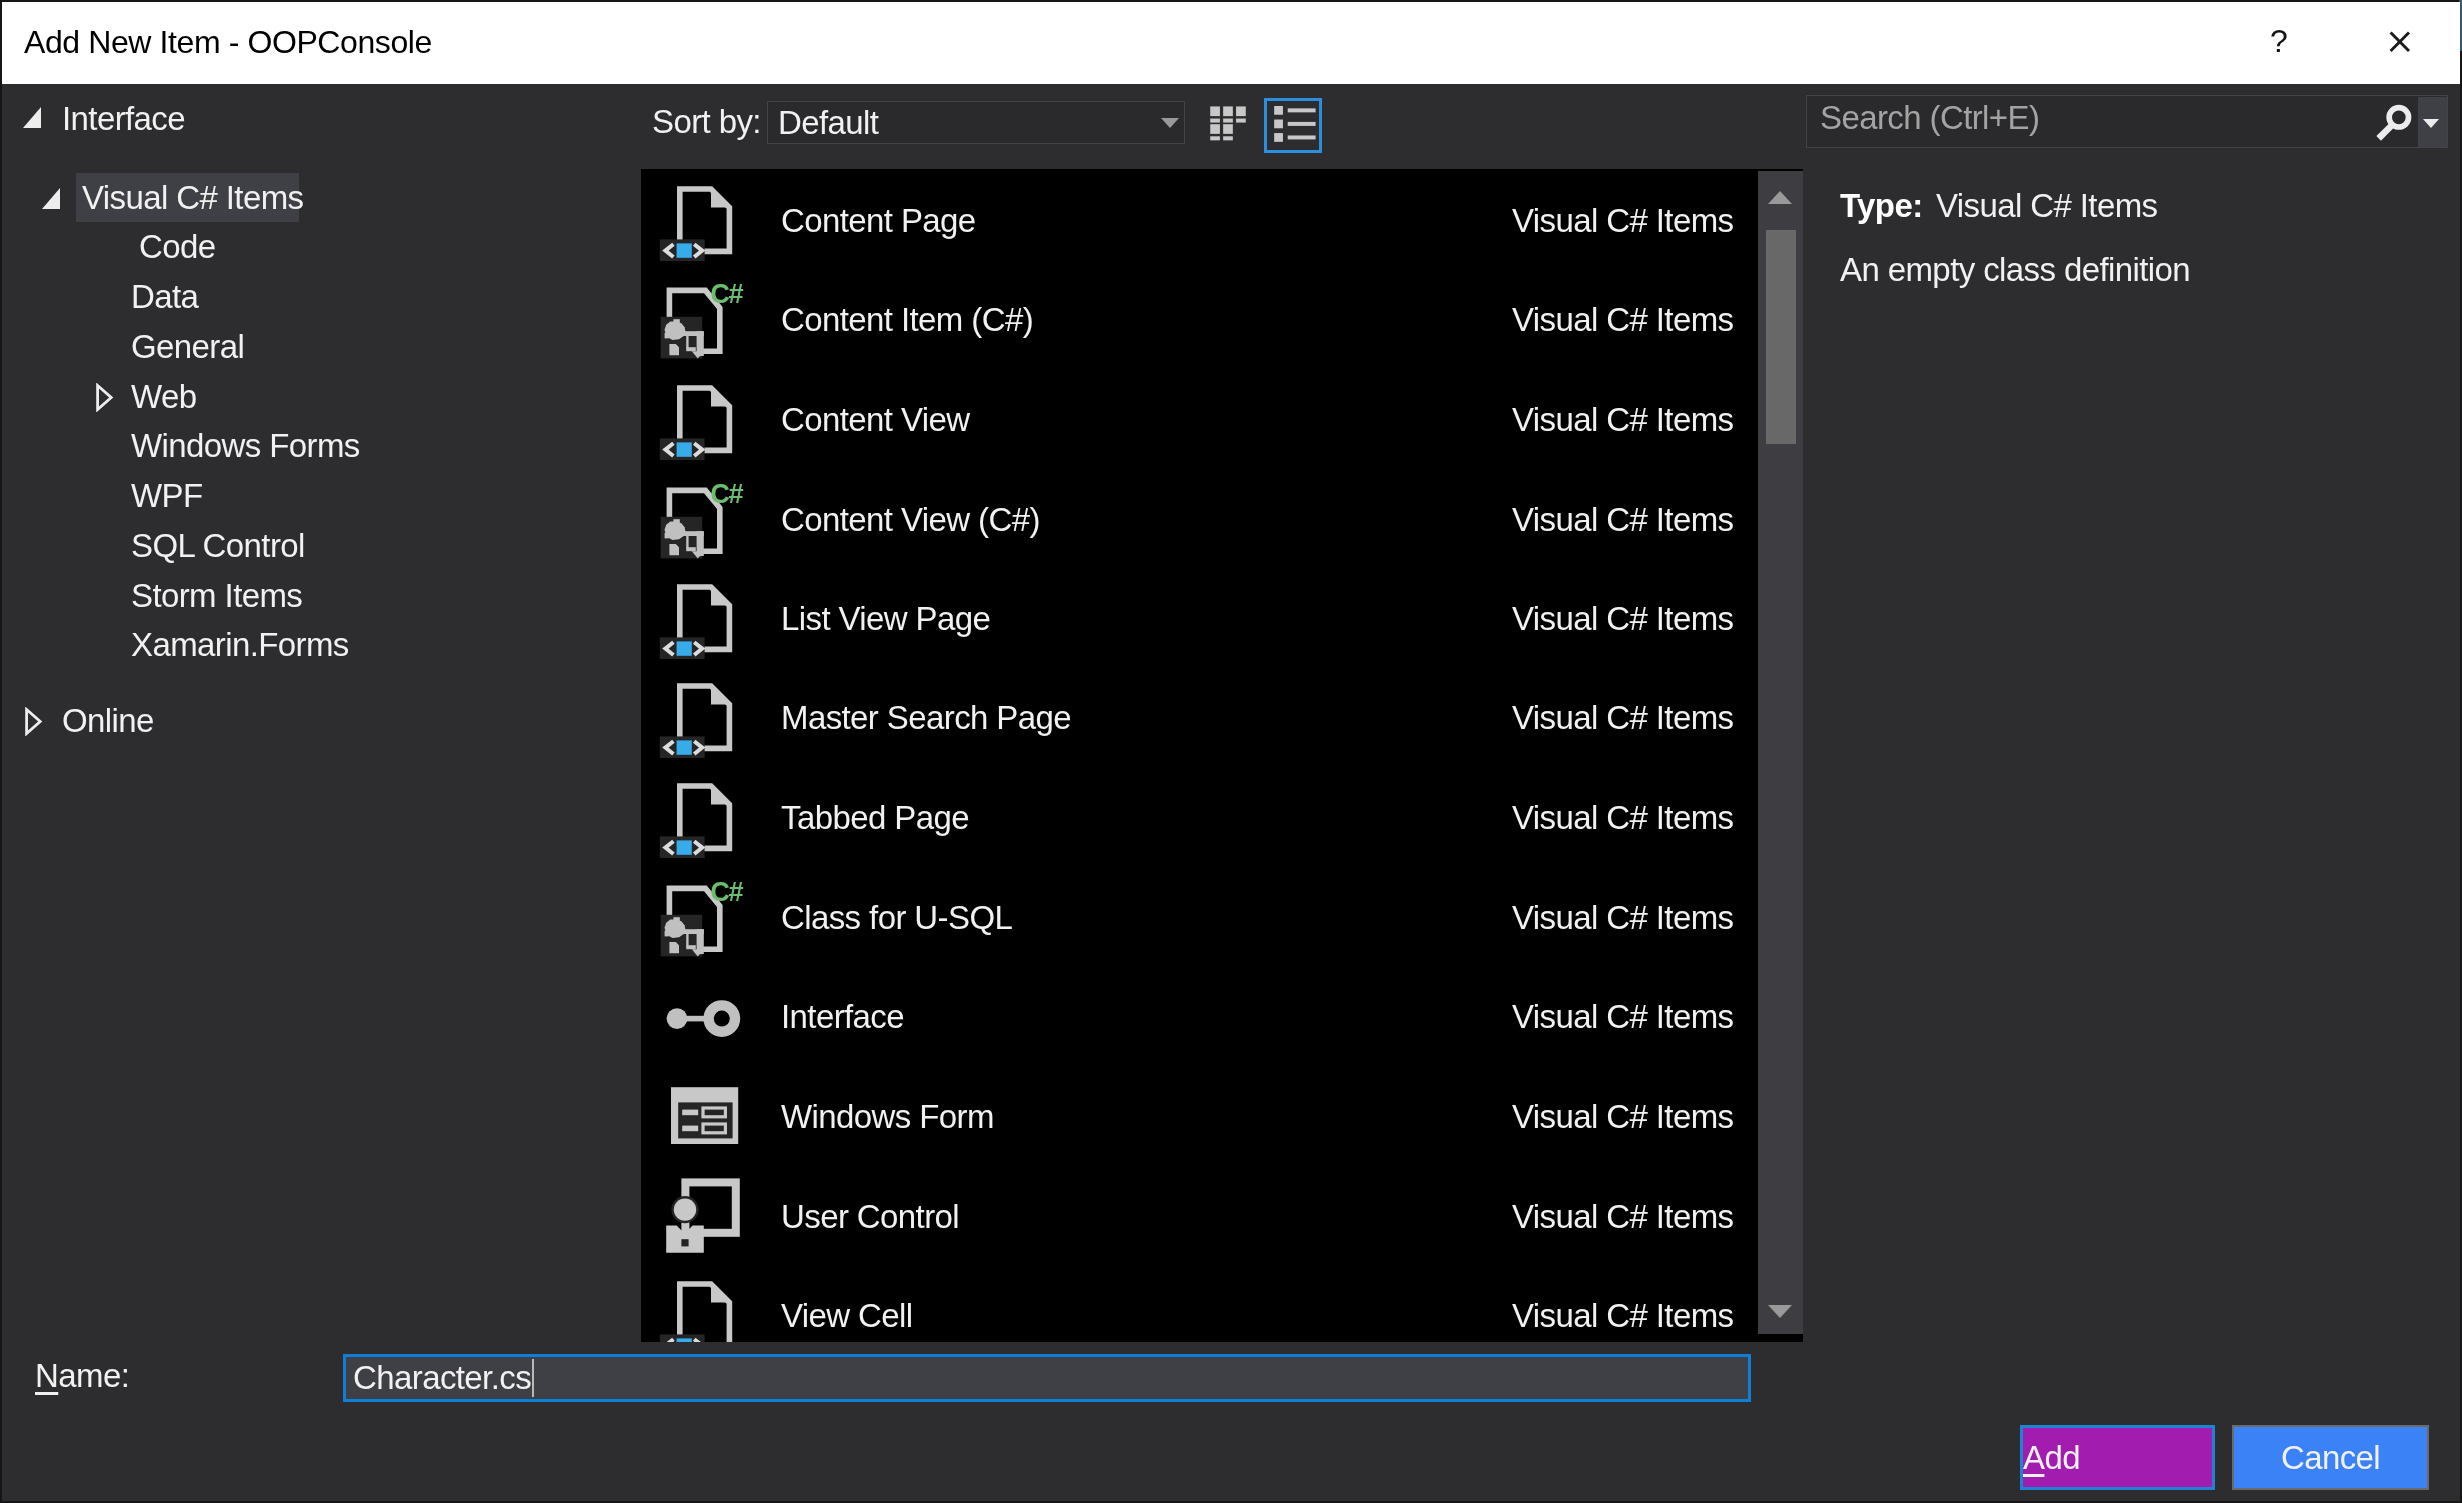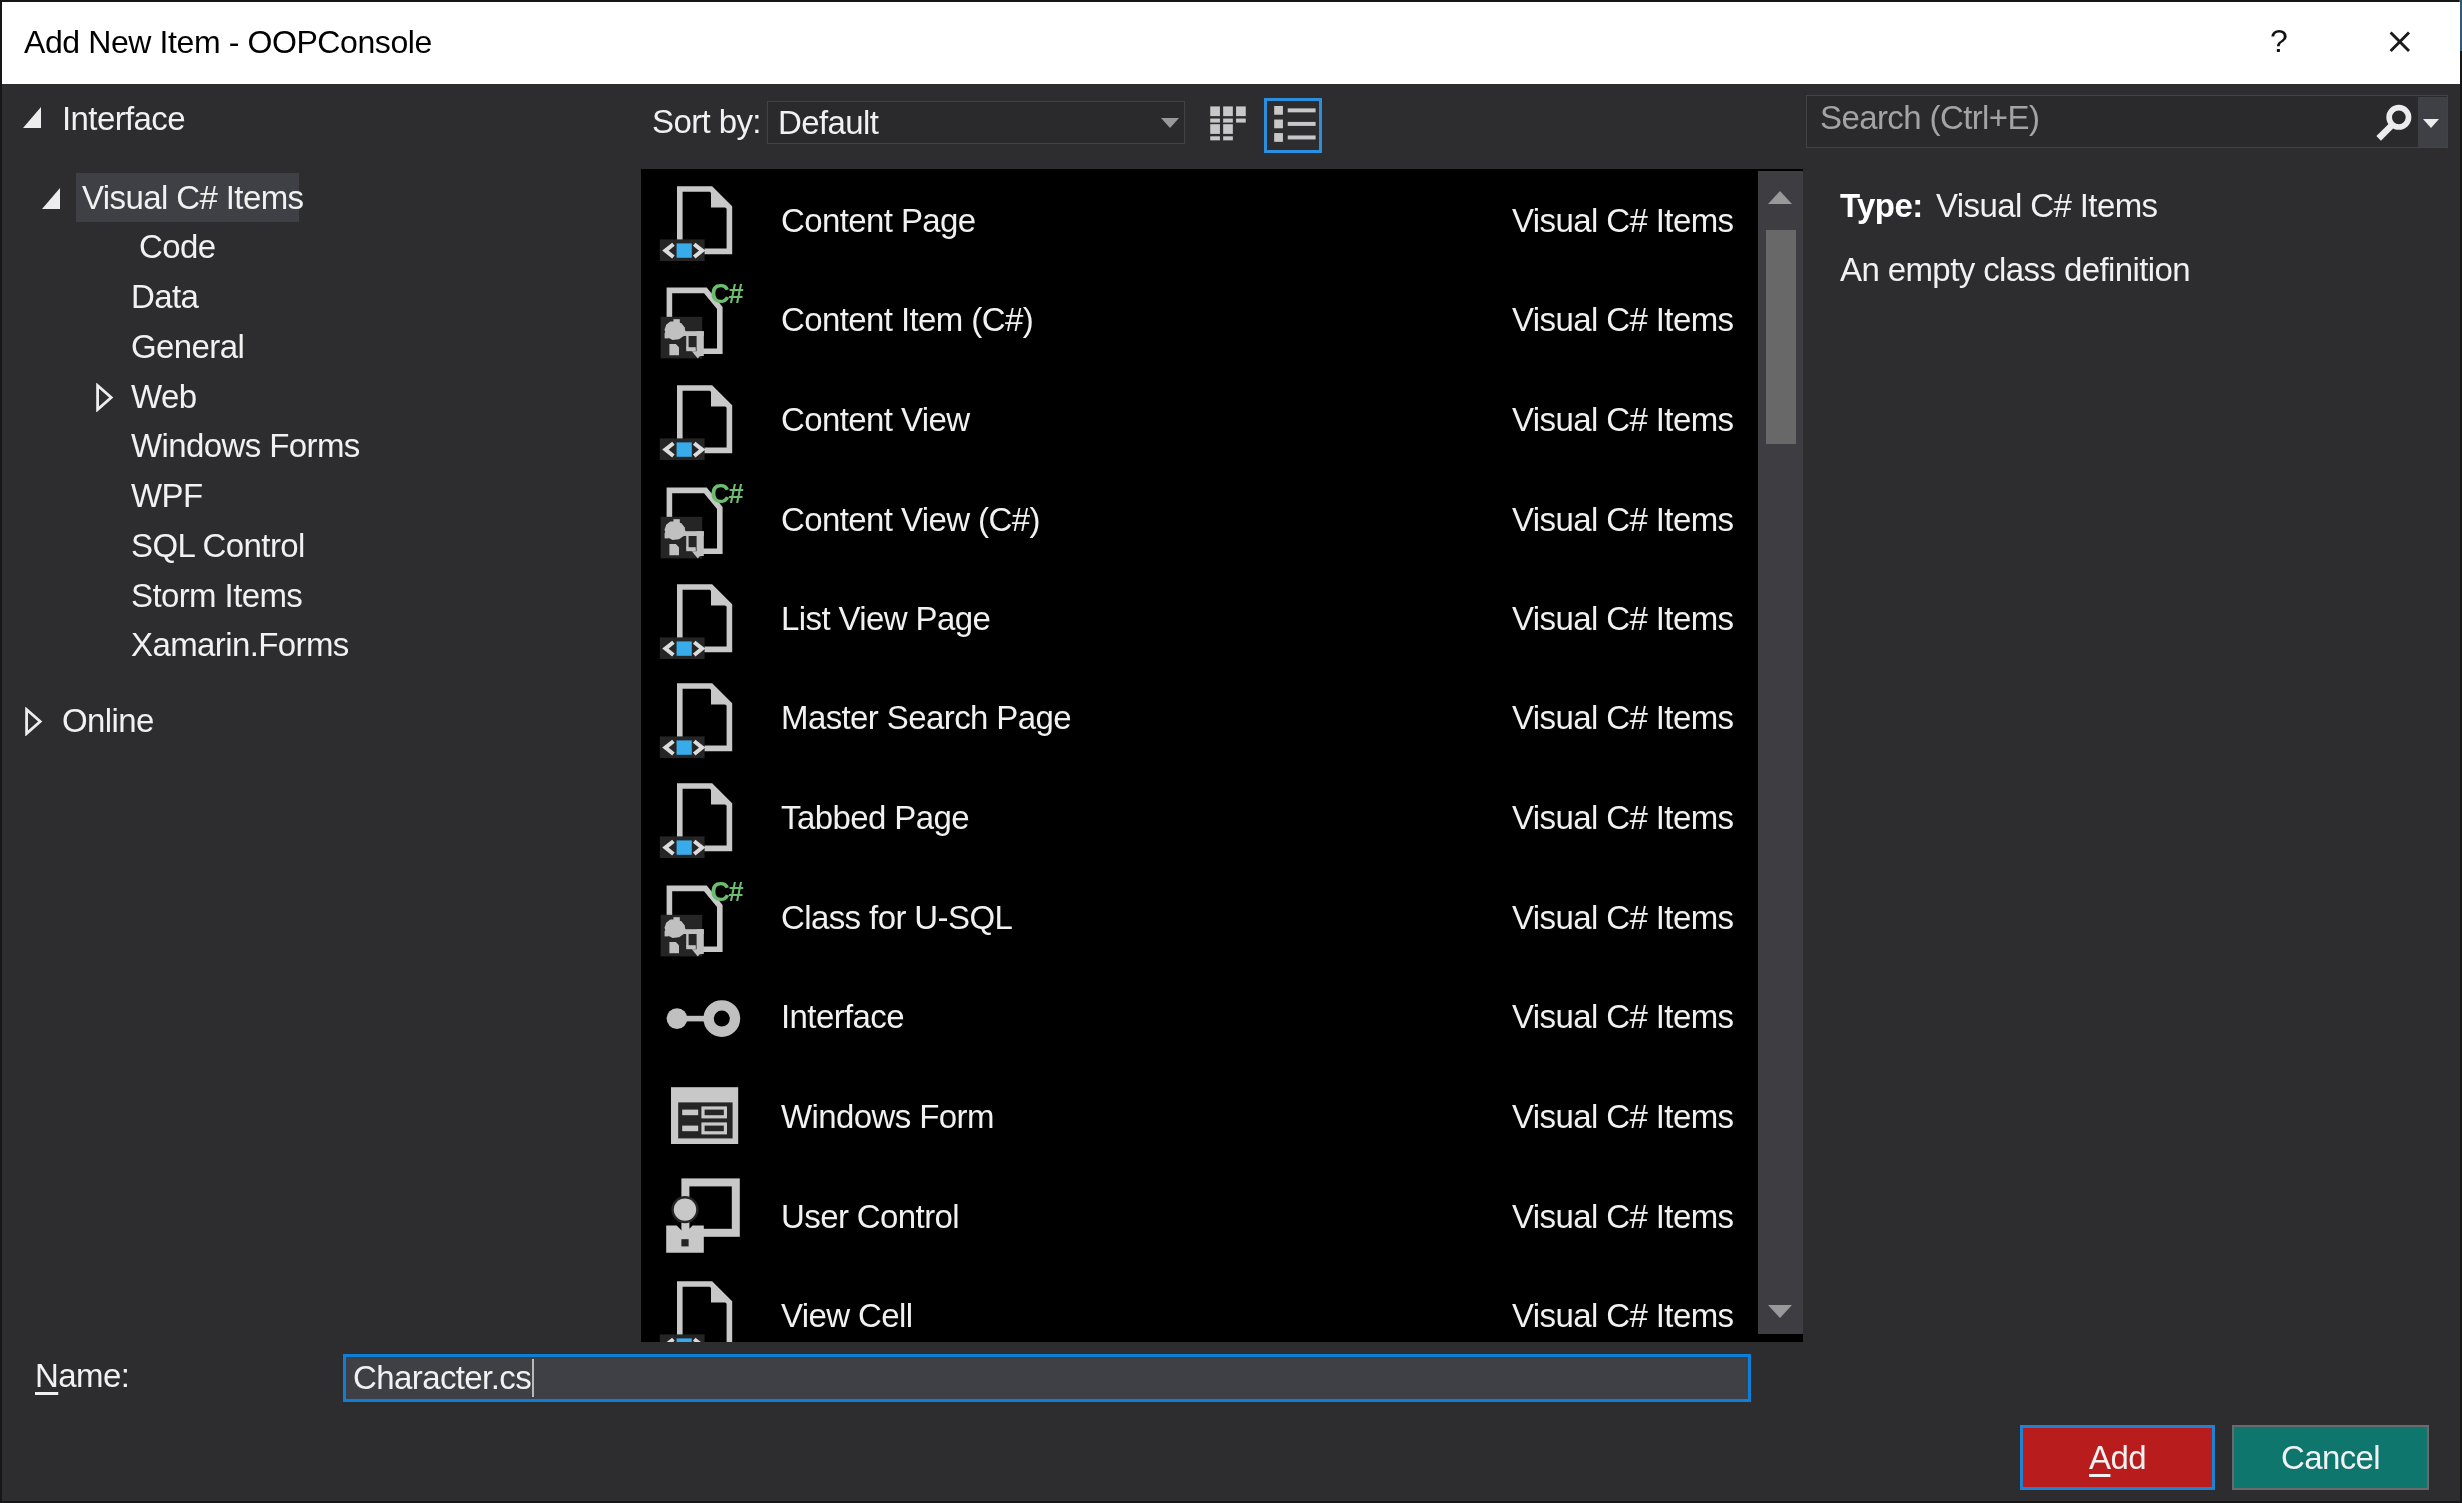--- a/index.html
+++ b/index.html
@@ -226,16 +226,16 @@
 <path d="M23,29 L7,45" stroke="#ececec" stroke-width="8"></path>
 </svg>
 <div class="abs" style="left:2423px;top:119px;width:0;height:0;border-left:8px solid transparent;border-right:8px solid transparent;border-top:9.6px solid #ececec"></div>
 <div class="abs ctr" style="left:1840px;top:182px;height:48px;font-weight:bold;color:#ffffff">Type:</div>
 <div class="abs ctr" style="left:1936px;top:182px;height:48px">Visual C# Items</div>
 <div class="abs ctr" style="left:1840px;top:246px;height:48px">An empty class definition</div>
 <div class="abs ctr" style="left:35px;top:1352px;height:48px"><span style="text-decoration:underline;text-underline-offset:4.8px;">N</span>ame:</div>
 <div class="abs" style="left:343px;top:1354px;width:1408px;height:48px;background:#3f3f46;border:3.2px solid #0e7fd6;box-sizing:border-box"></div>
 <div class="abs ctr" style="left:353px;top:1354px;height:48px">Character.cs</div>
 <div class="abs" style="left:532px;top:1359px;width:2.4px;height:38px;background:#b8b8b8"></div>
-<div class="abs ctr" style="left:2020px;top:1425px;width:195px;height:65px;background:#b91c1c;border:3.2px solid #1e83d3;box-sizing:border-box;justify-content:center">
+<div class="abs ctr" style="left:2020px;top:1425px;width:195px;height:65px;background:#a21caf;border:3.2px solid #1e83d3;box-sizing:border-box;justify-content:flex-start">
     <span><span style="text-decoration:underline;text-underline-offset:4.8px;">A</span>dd</span>
   </div>
-<div class="abs ctr" style="left:2232px;top:1425px;width:197px;height:65px;background:#0f766e;border:2.4px solid #6a6a6a;box-sizing:border-box;justify-content:center">Cancel</div>
+<div class="abs ctr" style="left:2232px;top:1425px;width:197px;height:65px;background:#3b82f6;border:2.4px solid #6a6a6a;box-sizing:border-box;justify-content:center">Cancel</div>
 
 </body></html>

